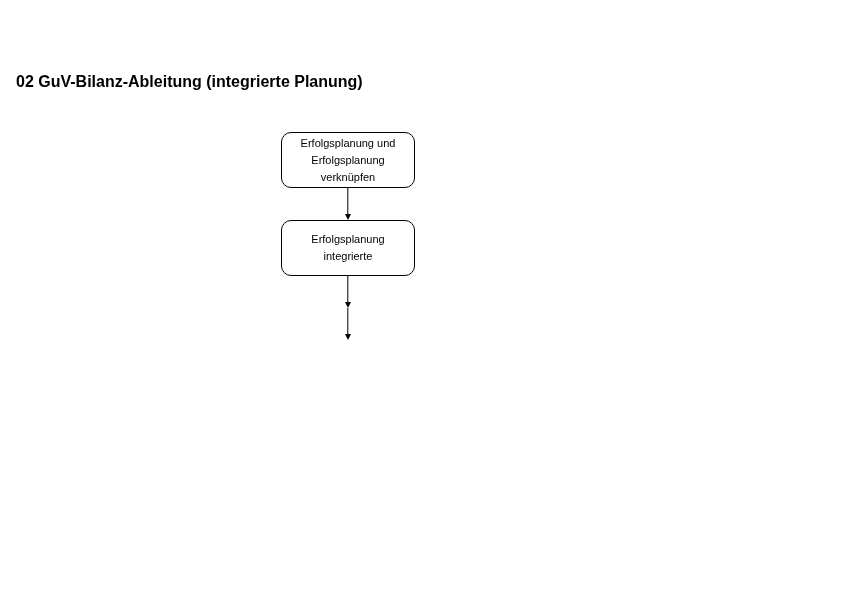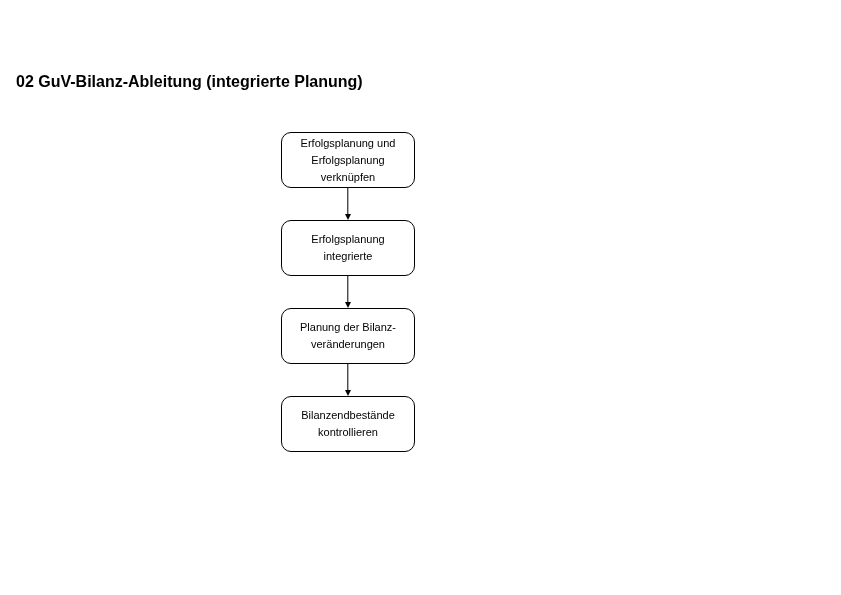--- a/index.html
+++ b/index.html
@@ -103,29 +103,21 @@
     <div class="flow-box">
       <span>Erfolgsplanung</span>
       <span>integrierte</span>
     </div>
 
     <div class="flow-arrow">
       <span class="arrow-line"></span>
       <span class="arrow-head"></span>
     </div>
 
-    <div class="flow-box">
-      <span>Planung der Bilanz-</span>
-      <span>veränderungen</span>
-    </div>
 
     <div class="flow-arrow">
       <span class="arrow-line"></span>
       <span class="arrow-head"></span>
     </div>
 
-    <div class="flow-box">
-      <span>Bilanzendbestände</span>
-      <span>kontrollieren</span>
-    </div>
 
   </div>
 </div>
 
 </body></html>

